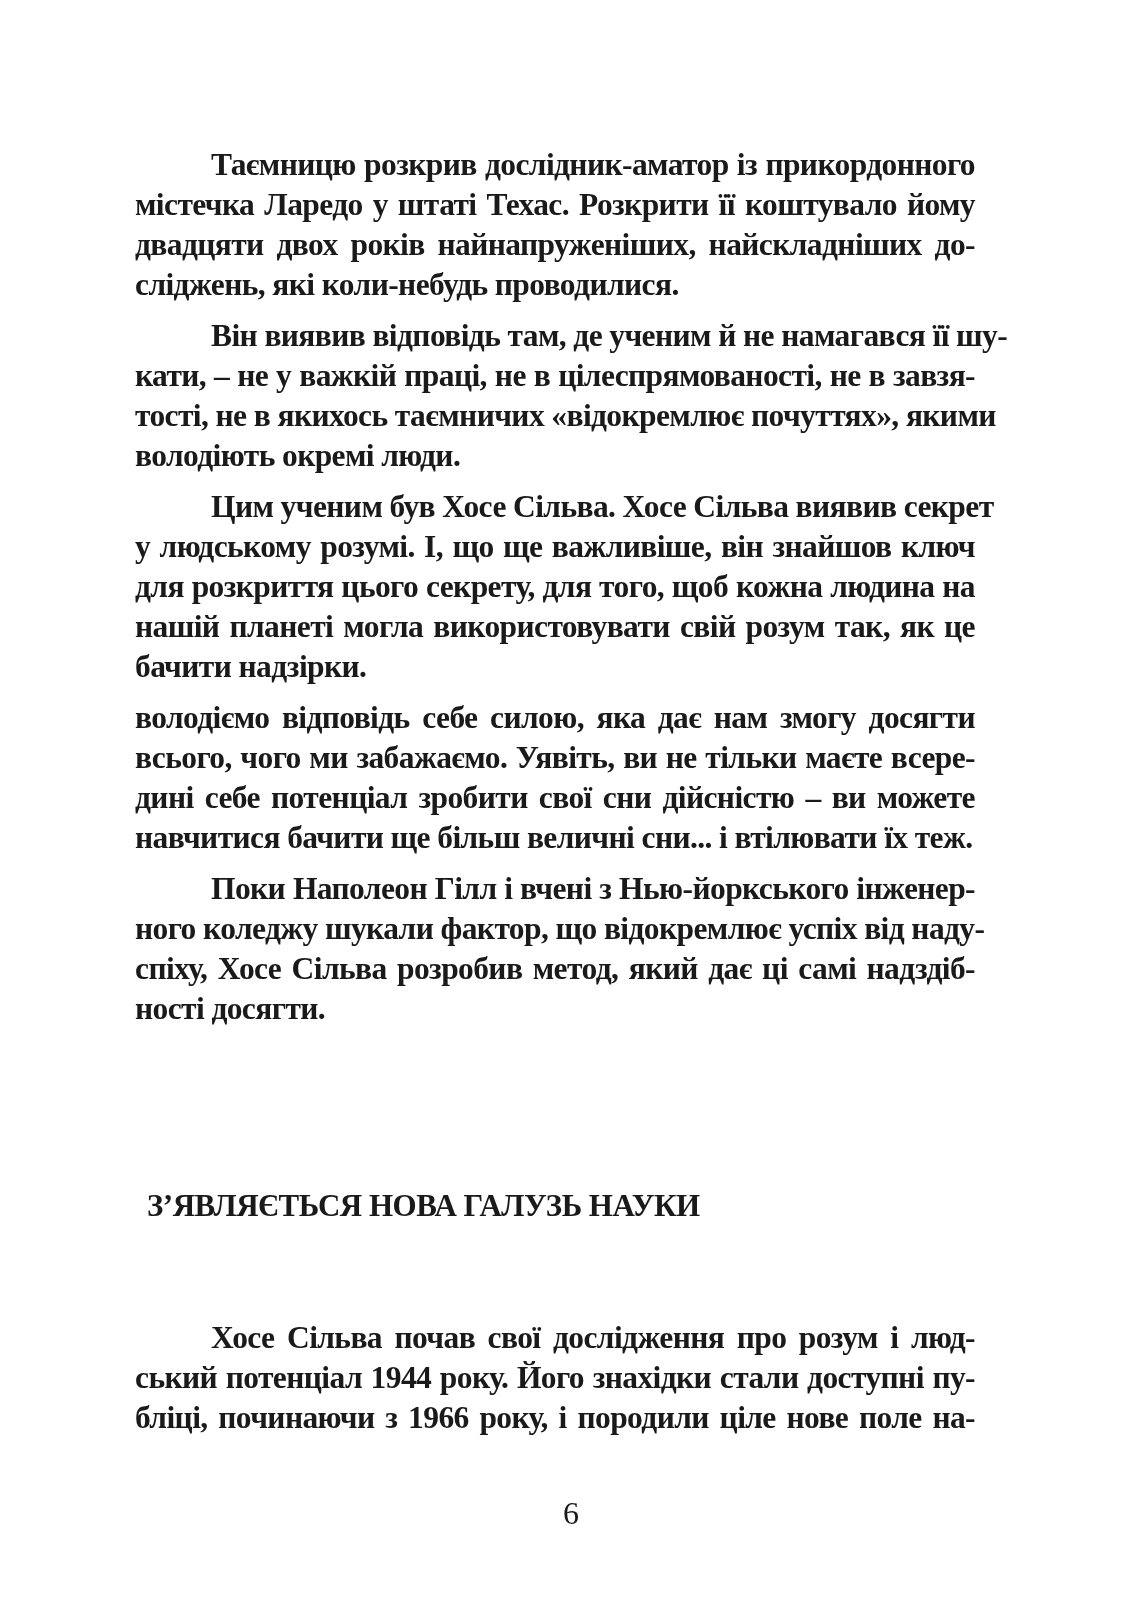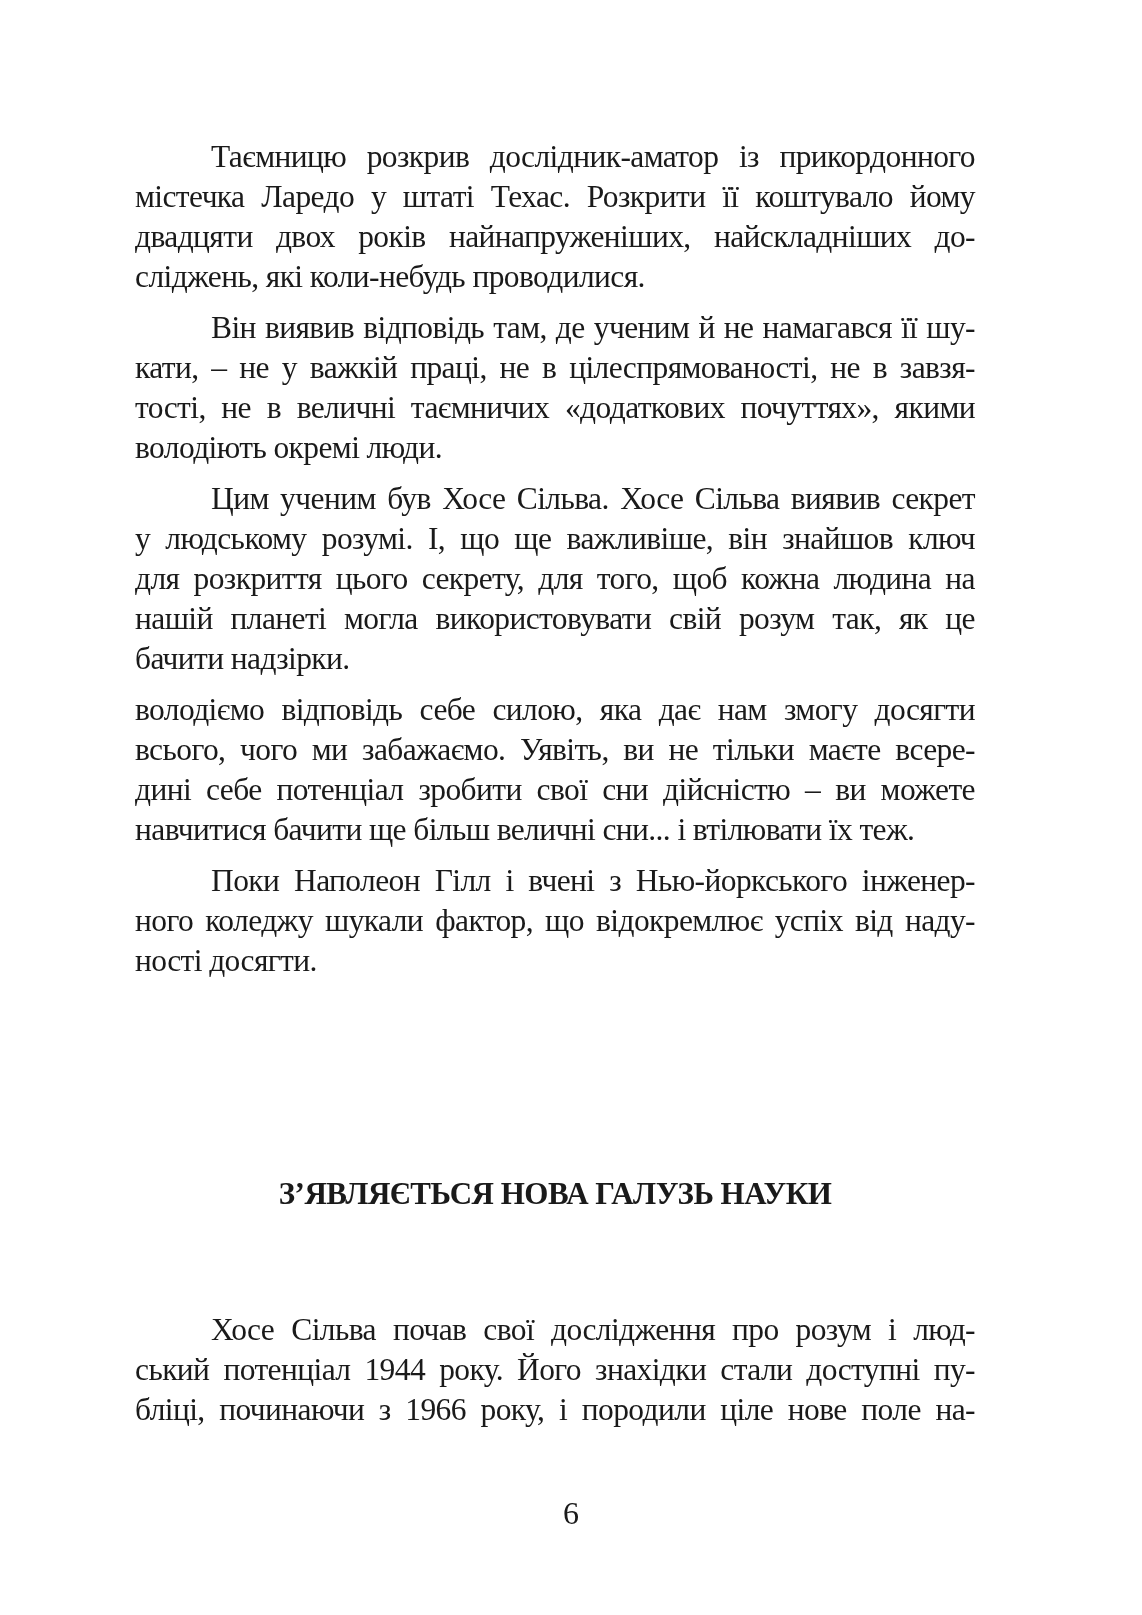--- a/index.html
+++ b/index.html
@@ -19,49 +19,49 @@
       position: absolute;
       left: 135px;
       top: 137px;
       width: 840px;
     }
     .para {
       font-size: 31.5px;
       line-height: 40px;
       text-align: justify;
       text-indent: 76px;
-      margin: 0 0 11px 0;
+      margin: 8px 0 11px 0;
       letter-spacing: -0.6px;
       word-spacing: 0px;
+      font-weight: bold;
     }
     .para .ln {
       display: block;
       text-align: justify;
       text-align-last: justify;
       text-indent: 0;
       white-space: nowrap;
     }
     .para .ln.first {
       padding-left: 76px;
     }
     .para .ln.last {
       text-align-last: left;
     }
     .heading {
       position: absolute;
       left: 135px;
       width: 840px;
       top: 1174px;
-      text-align: center;
       font-family: "Liberation Serif", "DejaVu Serif", serif;
       font-weight: bold;
       font-size: 31px;
       line-height: 40px;
       letter-spacing: -0.5px;
-      margin: 0;
+      margin: 12px;
     }
     .section2 {
       position: absolute;
       left: 135px;
       top: 1310px;
       width: 840px;
     }
     .page-number {
       position: absolute;
       left: 0;
@@ -80,21 +80,21 @@
   <p class="para">
     <span class="ln first">Таємницю розкрив дослідник-аматор із прикордонного</span>
     <span class="ln">містечка Ларедо у штаті Техас. Розкрити її коштувало йому</span>
     <span class="ln">двадцяти двох років найнапруженіших, найскладніших до-</span>
     <span class="ln last">сліджень, які коли-небудь проводилися.</span>
   </p>
 
   <p class="para">
     <span class="ln first">Він виявив відповідь там, де ученим й не намагався її шу-</span>
     <span class="ln">кати, – не у важкій праці, не в цілеспрямованості, не в завзя-</span>
-    <span class="ln">тості, не в величні таємничих «додаткових почуттях», якими</span>
+    <span class="ln">тості, не в якихось таємничих «відокремлює почуттях», якими</span>
     <span class="ln last">володіють окремі люди.</span>
   </p>
 
   <p class="para">
     <span class="ln first">Цим ученим був Хосе Сільва. Хосе Сільва виявив секрет</span>
     <span class="ln">у людському розумі. І, що ще важливіше, він знайшов ключ</span>
     <span class="ln">для розкриття цього секрету, для того, щоб кожна людина на</span>
     <span class="ln">нашій планеті могла використовувати свій розум так, як це</span>
     <span class="ln last">бачити надзірки.</span>
   </p>
@@ -102,20 +102,21 @@
   <p class="para">
     <span class="ln">володіємо відповідь себе силою, яка дає нам змогу досягти</span>
     <span class="ln">всього, чого ми забажаємо. Уявіть, ви не тільки маєте всере-</span>
     <span class="ln">дині себе потенціал зробити свої сни дійсністю – ви можете</span>
     <span class="ln last">навчитися бачити ще більш величні сни... і втілювати їх теж.</span>
   </p>
 
   <p class="para">
     <span class="ln first">Поки Наполеон Гілл і вчені з Нью-йоркського інженер-</span>
     <span class="ln">ного коледжу шукали фактор, що відокремлює успіх від наду-</span>
+    <span class="ln">спіху, Хосе Сільва розробив метод, який дає ці самі надздіб-</span>
     <span class="ln last">ності досягти.</span>
   </p>
 
 </div>
 
 <h2 class="heading">З’ЯВЛЯЄТЬСЯ НОВА ГАЛУЗЬ НАУКИ</h2>
 
 <div class="section2">
   <p class="para">
     <span class="ln first">Хосе Сільва почав свої дослідження про розум і люд-</span>

